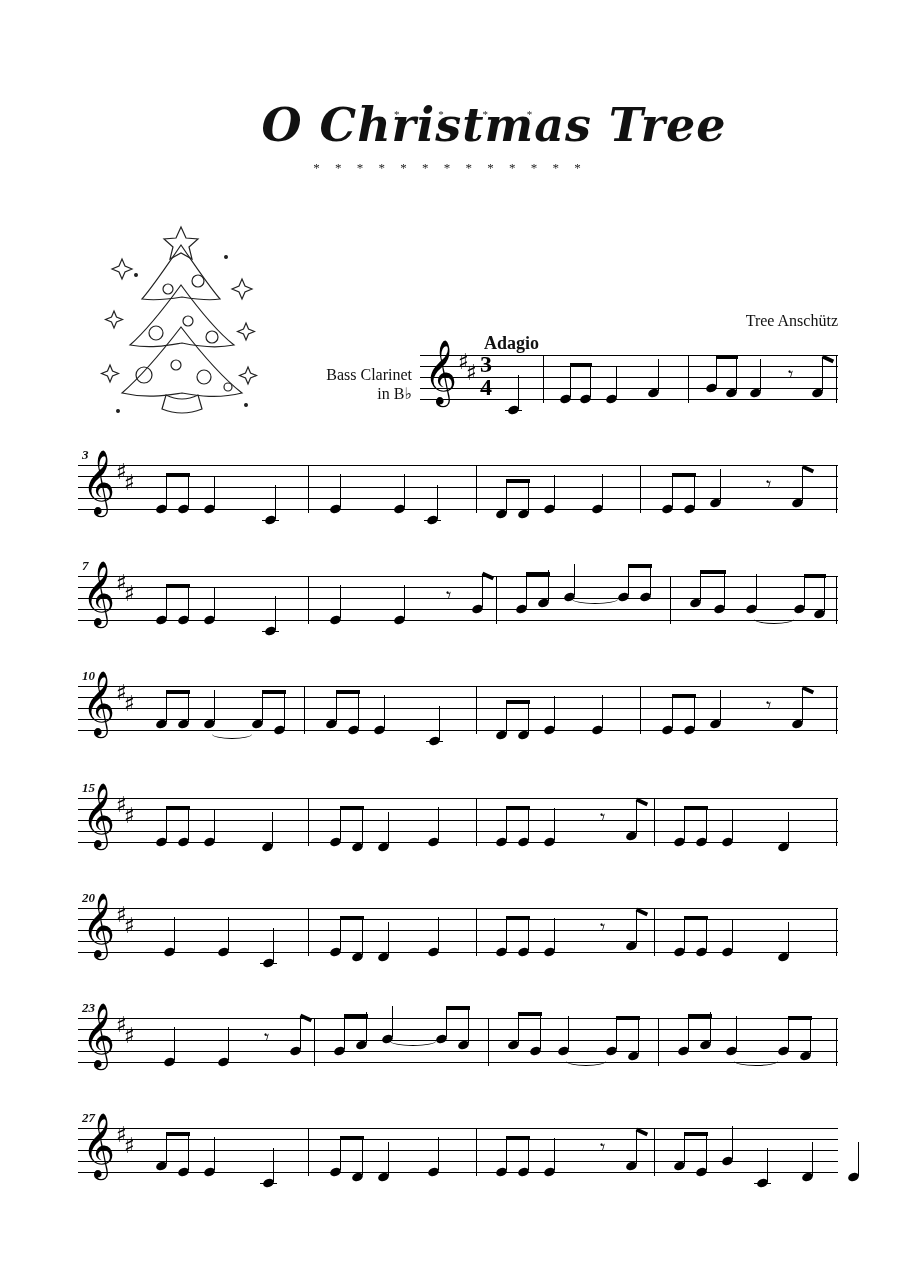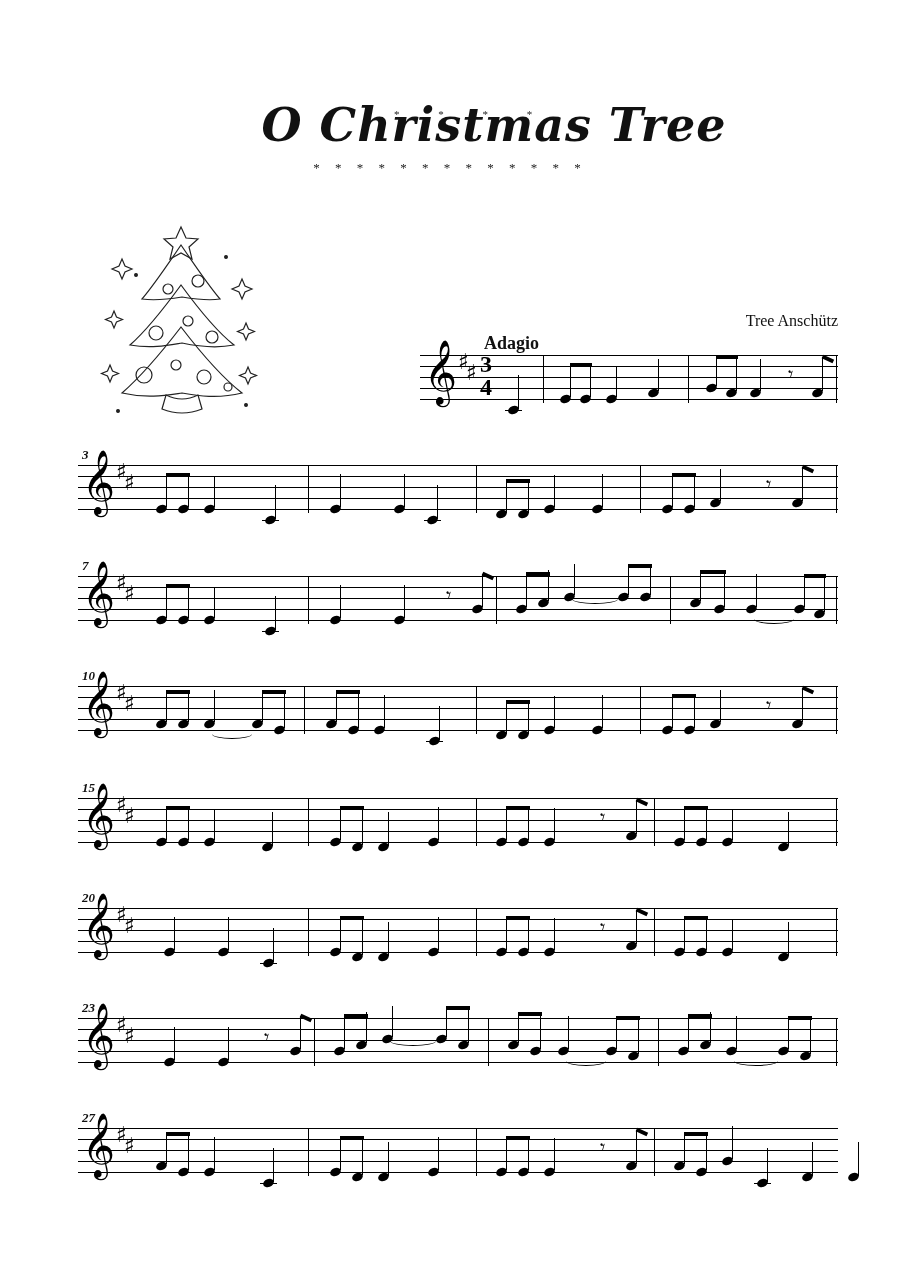--- a/index.html
+++ b/index.html
@@ -231,20 +231,24 @@
         <circle cx="40" cy="60" r="1.4" fill="#222"></circle>
         <circle cx="130" cy="42" r="1.4" fill="#222"></circle>
         <circle cx="150" cy="190" r="1.4" fill="#222"></circle>
         <circle cx="22" cy="196" r="1.4" fill="#222"></circle>
       </g>
     </svg>
   </div>
 
   <div class="composer">Tree Anschütz</div>
   <div class="tempo">Adagio</div>
+  <div class="instrument">
+    <div>Bass Clarinet</div>
+    <div>in B♭</div>
+  </div>
 
   <div class="system" style="left:420px; top:355px; width:418px; height:48px;">
     <div class="staff-lines">
       <div class="ln" style="top:0px"></div>
         <div class="ln" style="top:11px"></div>
       <div class="ln" style="top:22px"></div>
         <div class="ln" style="top:33px"></div>
       <div class="ln" style="top:44px"></div>
     </div>
     <div class="clef" style="left:4px; top:-11px;">𝄞</div>

